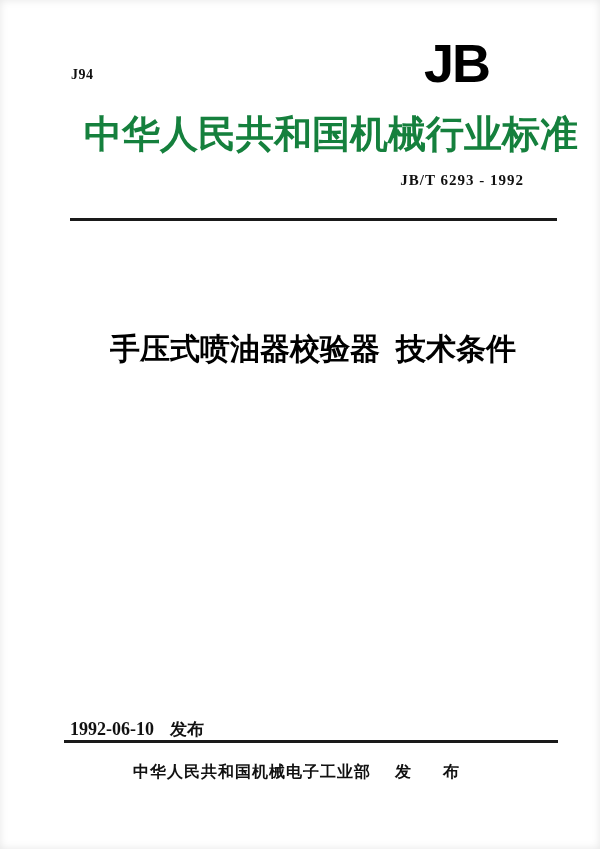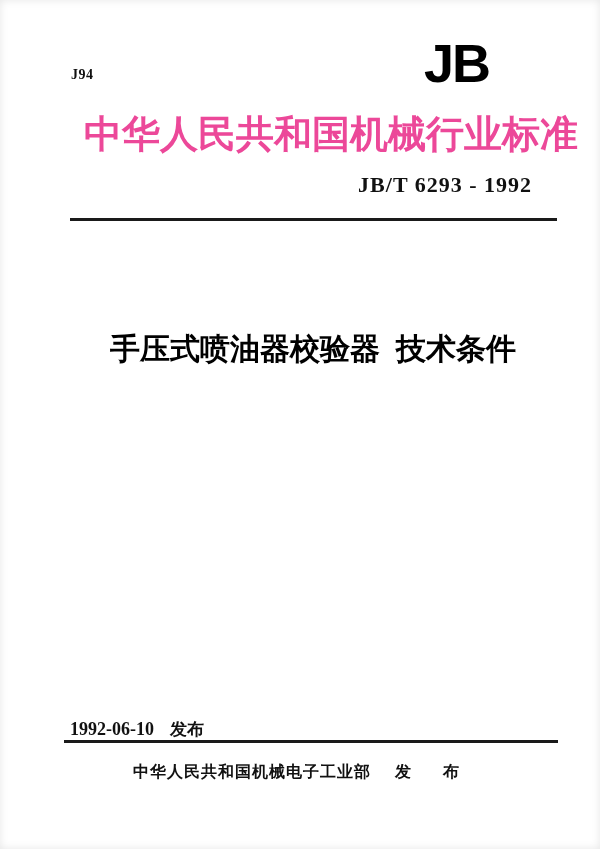--- a/index.html
+++ b/index.html
@@ -47,31 +47,31 @@
   
   .standard-type {
     position: absolute;
     left: 84px;
     top: 112px;
     font-weight: bold;
     font-size: 38px;
     line-height: 44px;
     letter-spacing: 0px;
     white-space: nowrap;
-    color: #ec4899;
+    color: #15803d;
   }
 
   
   .standard-number {
     position: absolute;
-    right: 68px;
+    right: 76px;
     top: 172px;
     font-family: "Liberation Serif", serif;
     font-weight: bold;
-    font-size: 22px;
+    font-size: 15px;
     letter-spacing: 1px;
     color: #111;
   }
 
   .rule-top {
     position: absolute;
     left: 70px;
     top: 218px;
     width: 487px;
     height: 3px;

